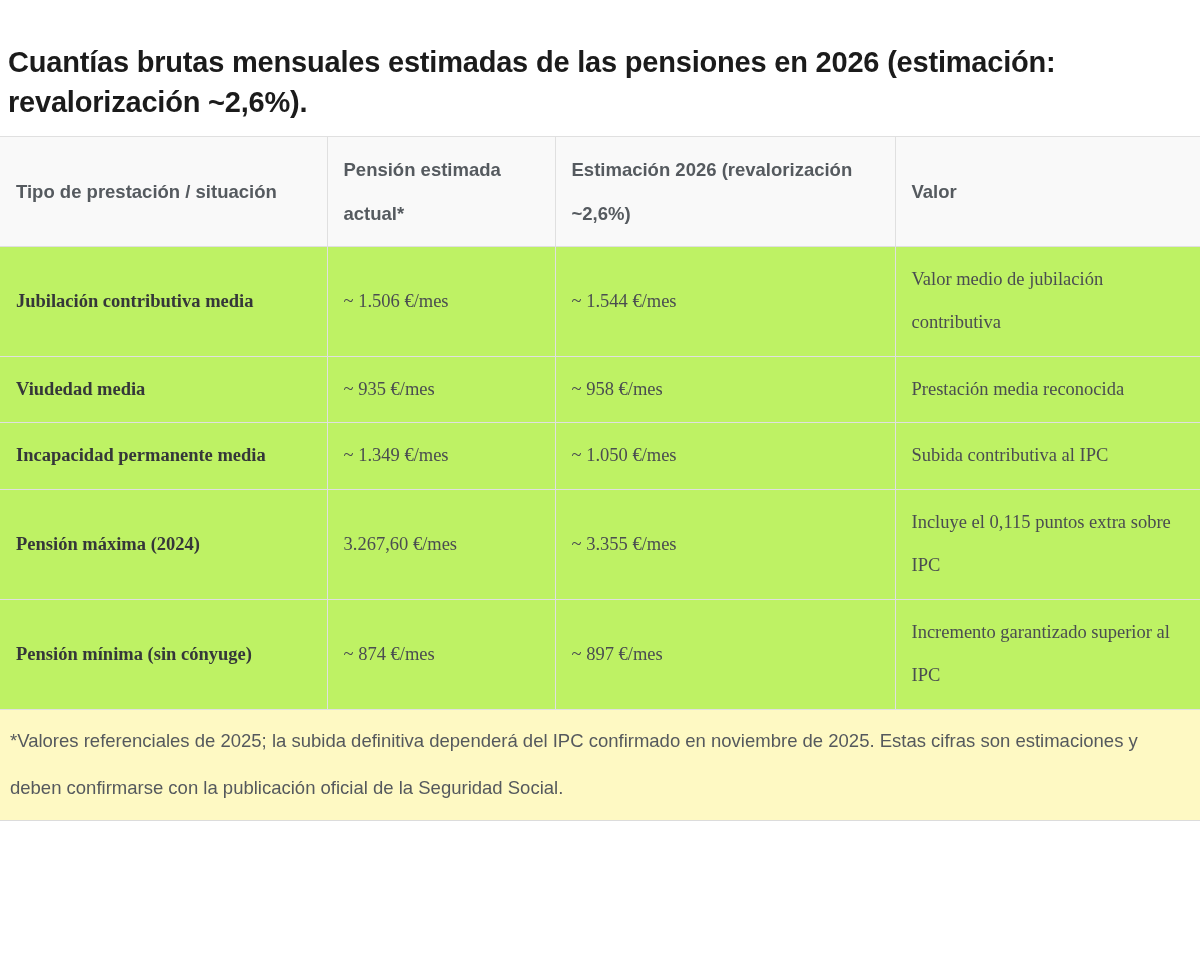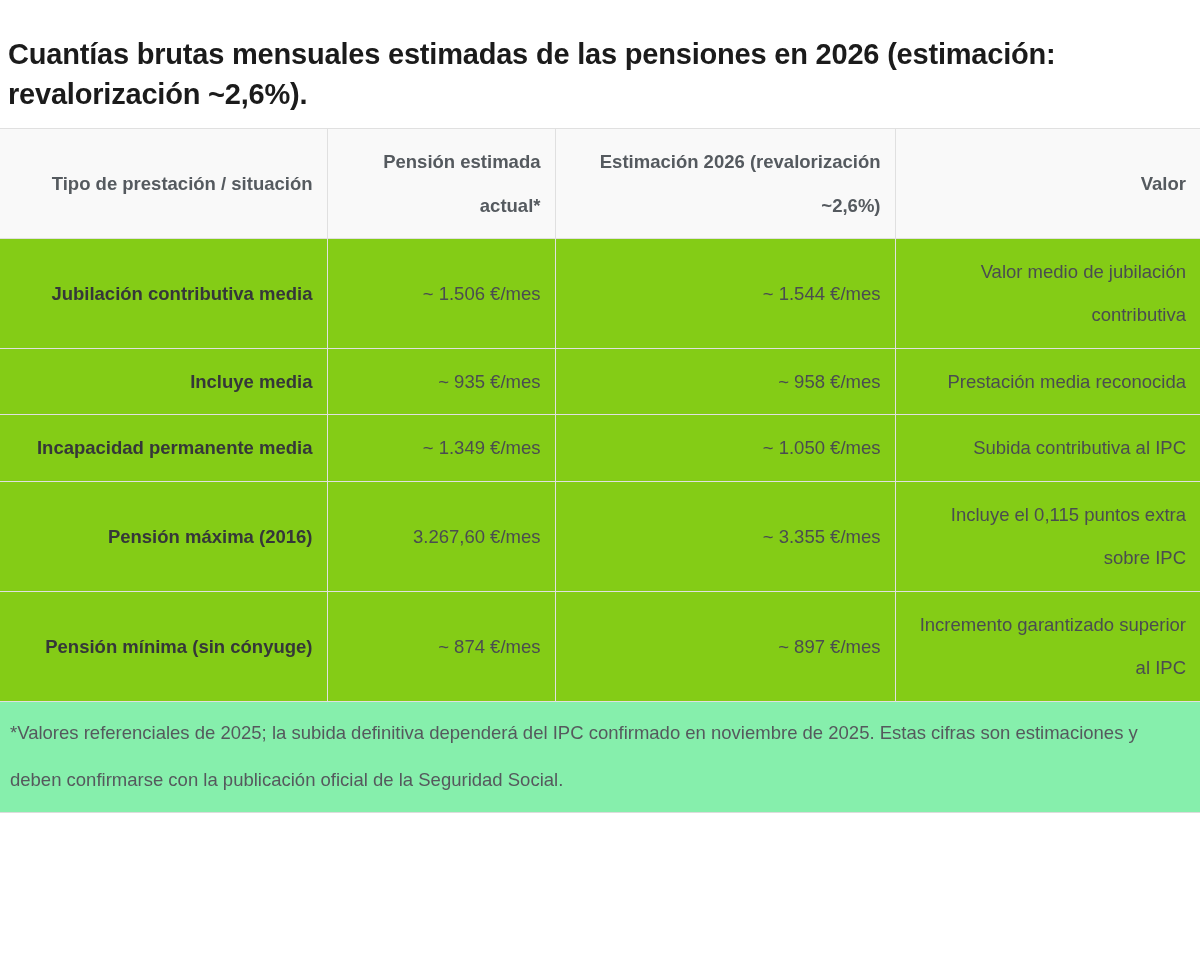--- a/index.html
+++ b/index.html
@@ -10,70 +10,70 @@
     height: 960px;
     overflow: hidden;
     font-family: "Liberation Sans", "DejaVu Sans", sans-serif;
   }
   .page {
     width: 1200px;
     box-sizing: border-box;
     padding-top: 26px;
   }
   h1.page-title {
-    margin: 8px 6px 14px 8px;
+    margin: 16px 6px 14px 8px;
     font-size: 29px;
     line-height: 1.38;
     font-weight: 700;
     color: #1b1b1b;
     letter-spacing: -0.2px;
   }
   table.pensions {
     width: 1200px;
     border-collapse: collapse;
     table-layout: fixed;
     border-top: 1px solid #e0e0e0;
   }
   col.c1 { width: 327px; }
   col.c2 { width: 228px; }
   col.c3 { width: 340px; }
   col.c4 { width: 305px; }
   th, td {
     box-sizing: border-box;
     vertical-align: middle;
-    text-align: right;
+    text-align: left;
     font-size: 18.5px;
     line-height: 2.35;
     padding: 11px 14px 11px 16px;
     border-bottom: 1px solid #e0e0e0;
   }
   th:first-child, td:first-child {
-    padding-left: 8px;
   }
   th + th, td + td {
     border-left: 1px solid #e0e0e0;
   }
   thead th {
     background: #f9f9f9;
     color: #555a5f;
     font-weight: 700;
   }
   tbody td {
-    background: #84cc16;
+    background: #bef264;
     color: #4a4d50;
     font-weight: 400;
+    font-family: Liberation Serif, serif;
   }
   tbody td.cell-tipo {
     color: #353739;
     font-weight: 700;
   }
   .footnote-band {
     box-sizing: border-box;
     width: 1200px;
-    background: #86efac;
+    background: #fef9c3;
     border-bottom: 1px solid #dcdcdc;
     padding: 7px 14px 9px 10px;
     font-size: 18.5px;
     line-height: 2.55;
     color: #55595d;
   }
 </style>
 </head>
 <body>
 
@@ -97,33 +97,33 @@
       </tr>
     </thead>
     <tbody>
       <tr>
         <td class="cell-tipo">Jubilación contributiva media</td>
         <td>~ 1.506 €/mes</td>
         <td>~ 1.544 €/mes</td>
         <td>Valor medio de jubilación contributiva</td>
       </tr>
       <tr>
-        <td class="cell-tipo">Incluye media</td>
+        <td class="cell-tipo">Viudedad media</td>
         <td>~ 935 €/mes</td>
         <td>~ 958 €/mes</td>
         <td>Prestación media reconocida</td>
       </tr>
       <tr>
         <td class="cell-tipo">Incapacidad permanente media</td>
         <td>~ 1.349 €/mes</td>
         <td>~ 1.050 €/mes</td>
         <td>Subida contributiva al IPC</td>
       </tr>
       <tr>
-        <td class="cell-tipo">Pensión máxima (2016)</td>
+        <td class="cell-tipo">Pensión máxima (2024)</td>
         <td>3.267,60 €/mes</td>
         <td>~ 3.355 €/mes</td>
         <td>Incluye el 0,115 puntos extra sobre IPC</td>
       </tr>
       <tr>
         <td class="cell-tipo">Pensión mínima (sin cónyuge)</td>
         <td>~ 874 €/mes</td>
         <td>~ 897 €/mes</td>
         <td>Incremento garantizado superior al IPC</td>
       </tr>

